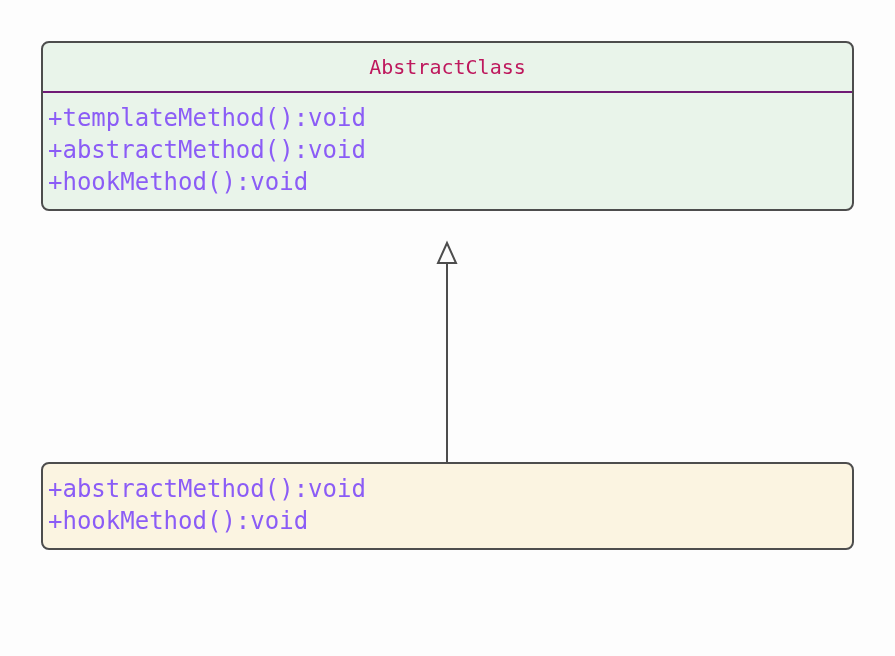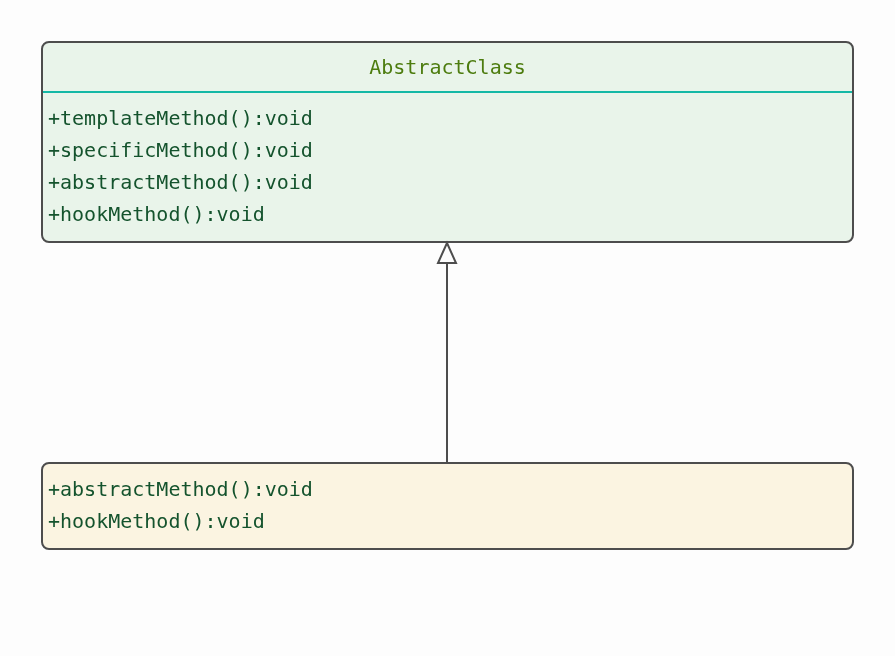--- a/index.html
+++ b/index.html
@@ -25,31 +25,31 @@
     overflow: hidden;
     background: #ffffff;
   }
   .class-box.abstract { top: 41px; }
   .class-box.concrete { top: 462px; }
   .class-header {
     height: 48px;
     display: flex;
     align-items: center;
     justify-content: center;
-    border-bottom: 2px solid #14b8a6;
+    border-bottom: 2px solid #701a75;
     font-size: 20px;
-    color: #4d7c0f;
+    color: #be185d;
   }
   .class-body {
     padding: 9px 6px 11px 5px;
   }
   .method-line {
-    font-size: 20px;
+    font-size: 24px;
     line-height: 32px;
-    color: #14532d;
+    color: #8b5cf6;
     white-space: pre;
   }
   .relation-layer {
     position: absolute;
     left: 0;
     top: 0;
     width: 895px;
     height: 656px;
     pointer-events: none;
   }
@@ -58,21 +58,20 @@
 <body>
 
 <div class="canvas">
 
   <div class="class-box abstract" style="background: rgb(233, 244, 234);">
     <div class="class-header">
       <span>AbstractClass</span>
     </div>
     <div class="class-body">
       <div class="method-line">+templateMethod():void</div>
-      <div class="method-line">+specificMethod():void</div>
       <div class="method-line">+abstractMethod():void</div>
       <div class="method-line">+hookMethod():void</div>
     </div>
   </div>
 
   <div class="class-box concrete" style="background: rgb(251, 244, 225);">
     <div class="class-body">
       <div class="method-line">+abstractMethod():void</div>
       <div class="method-line">+hookMethod():void</div>
     </div>

